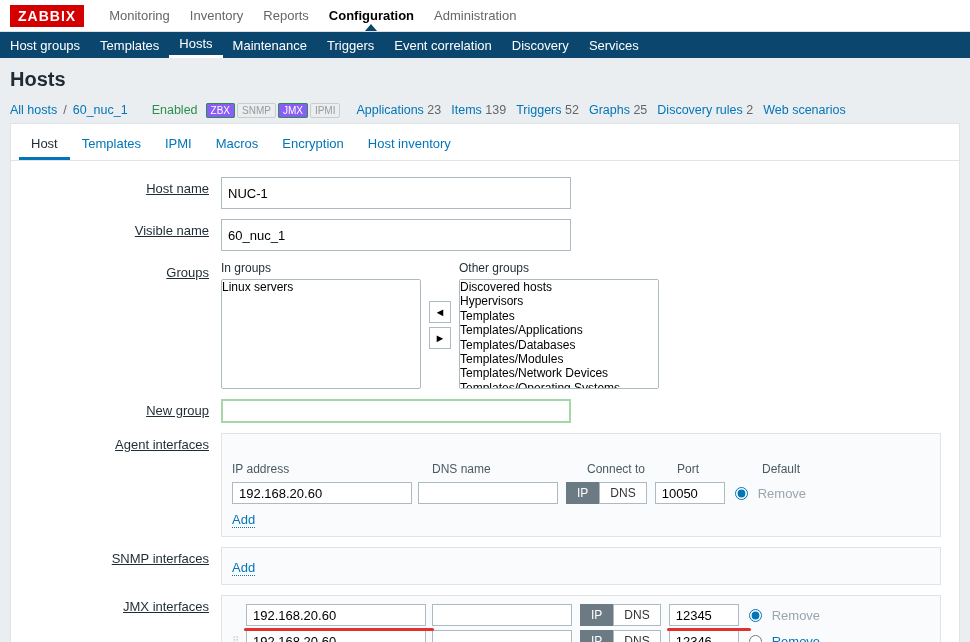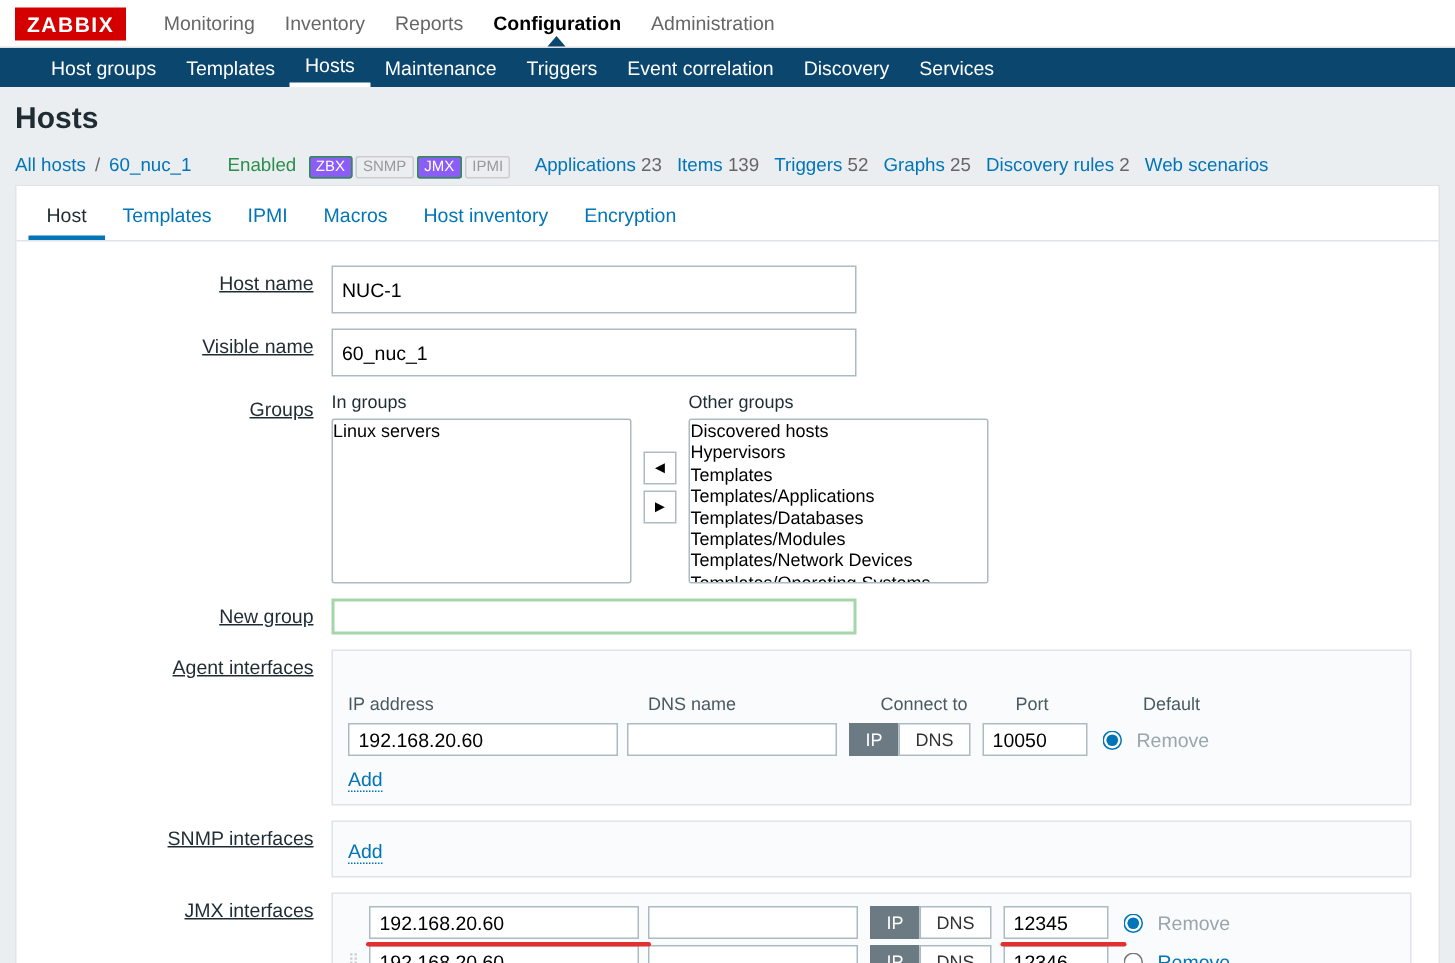--- a/index.html
+++ b/index.html
@@ -5,21 +5,21 @@
 * { box-sizing: border-box; margin: 0; padding: 0; }
 body { font-family: Arial, Helvetica, sans-serif; font-size: 13px; color: #1f2c33; background: #fff; width: 970px; }
 a { text-decoration: none; }
 
 .topbar { display: flex; align-items: center; height: 32px; border-bottom: 1px solid #e0e0e0; padding: 0 10px; }
 .logo { background: #d40000; color: #fff; font-weight: bold; padding: 3px 8px; font-size: 14px; letter-spacing: 1px; margin-right: 15px; }
 .topnav-item { color: #666; padding: 0 10px; cursor: pointer; font-size: 13px; position: relative; }
 .topnav-item.active { color: #000; font-weight: bold; }
 .topnav-item.active::after { content:""; position:absolute; bottom:-8px; left:50%; transform:translateX(-50%); width:0;height:0;border-left:6px solid transparent;border-right:6px solid transparent;border-bottom:7px solid #0a466e;}
 
-.subnav { background: #0a466e; height: 26px; display: flex; align-items: center; padding: 0 24px; }
+.subnav { background: #0a466e; height: 26px; display: flex; align-items: center; padding: 0 0; }
 .subnav-item { color: #fff; padding: 0 10px; cursor: pointer; font-size: 13px; height:26px; display:flex; align-items:center; }
 .subnav-item.active { border-bottom: 3px solid #fff; }
 
 .page { background: #ebeef0; padding: 10px; min-height: 584px; }
 .page-title { font-size: 20px; color: #1f2c33; margin-bottom: 12px; }
 
 .breadcrumb { margin-bottom: 6px; display:flex; align-items:center; gap:6px; flex-wrap:wrap; font-size:12.5px; }
 .bc-link { color: #0275b8; cursor:pointer; }
 .bc-sep { color:#666; }
 .status-enabled { color: #2b8f4c; }
@@ -105,22 +105,22 @@
     <span id="protocols"><span class="prot on" style="margin-left: 2px;">ZBX</span><span class="prot" style="margin-left: 2px;">SNMP</span><span class="prot on" style="margin-left: 2px;">JMX</span><span class="prot" style="margin-left: 2px;">IPMI</span></span>
     <span id="meta"><a class="meta-link">Applications</a><span class="meta-count"> 23</span><a class="meta-link">Items</a><span class="meta-count"> 139</span><a class="meta-link">Triggers</a><span class="meta-count"> 52</span><a class="meta-link">Graphs</a><span class="meta-count"> 25</span><a class="meta-link">Discovery rules</a><span class="meta-count"> 2</span><a class="meta-link">Web scenarios</a></span>
   </div>
 
   <div class="card">
     <div class="tabs" id="tabs">
         <span class="tab active">Host</span>
         <span class="tab">Templates</span>
         <span class="tab">IPMI</span>
         <span class="tab">Macros</span>
+        <span class="tab">Encryption</span>
         <span class="tab">Host inventory</span>
-        <span class="tab">Encryption</span>
       </div>
 
     <div class="form">
 
       <div class="row">
         <div class="lbl">Host name</div>
         <div class="ctl"><input class="text" value="NUC-1" style=""></div>
       </div>
 
       <div class="row">

